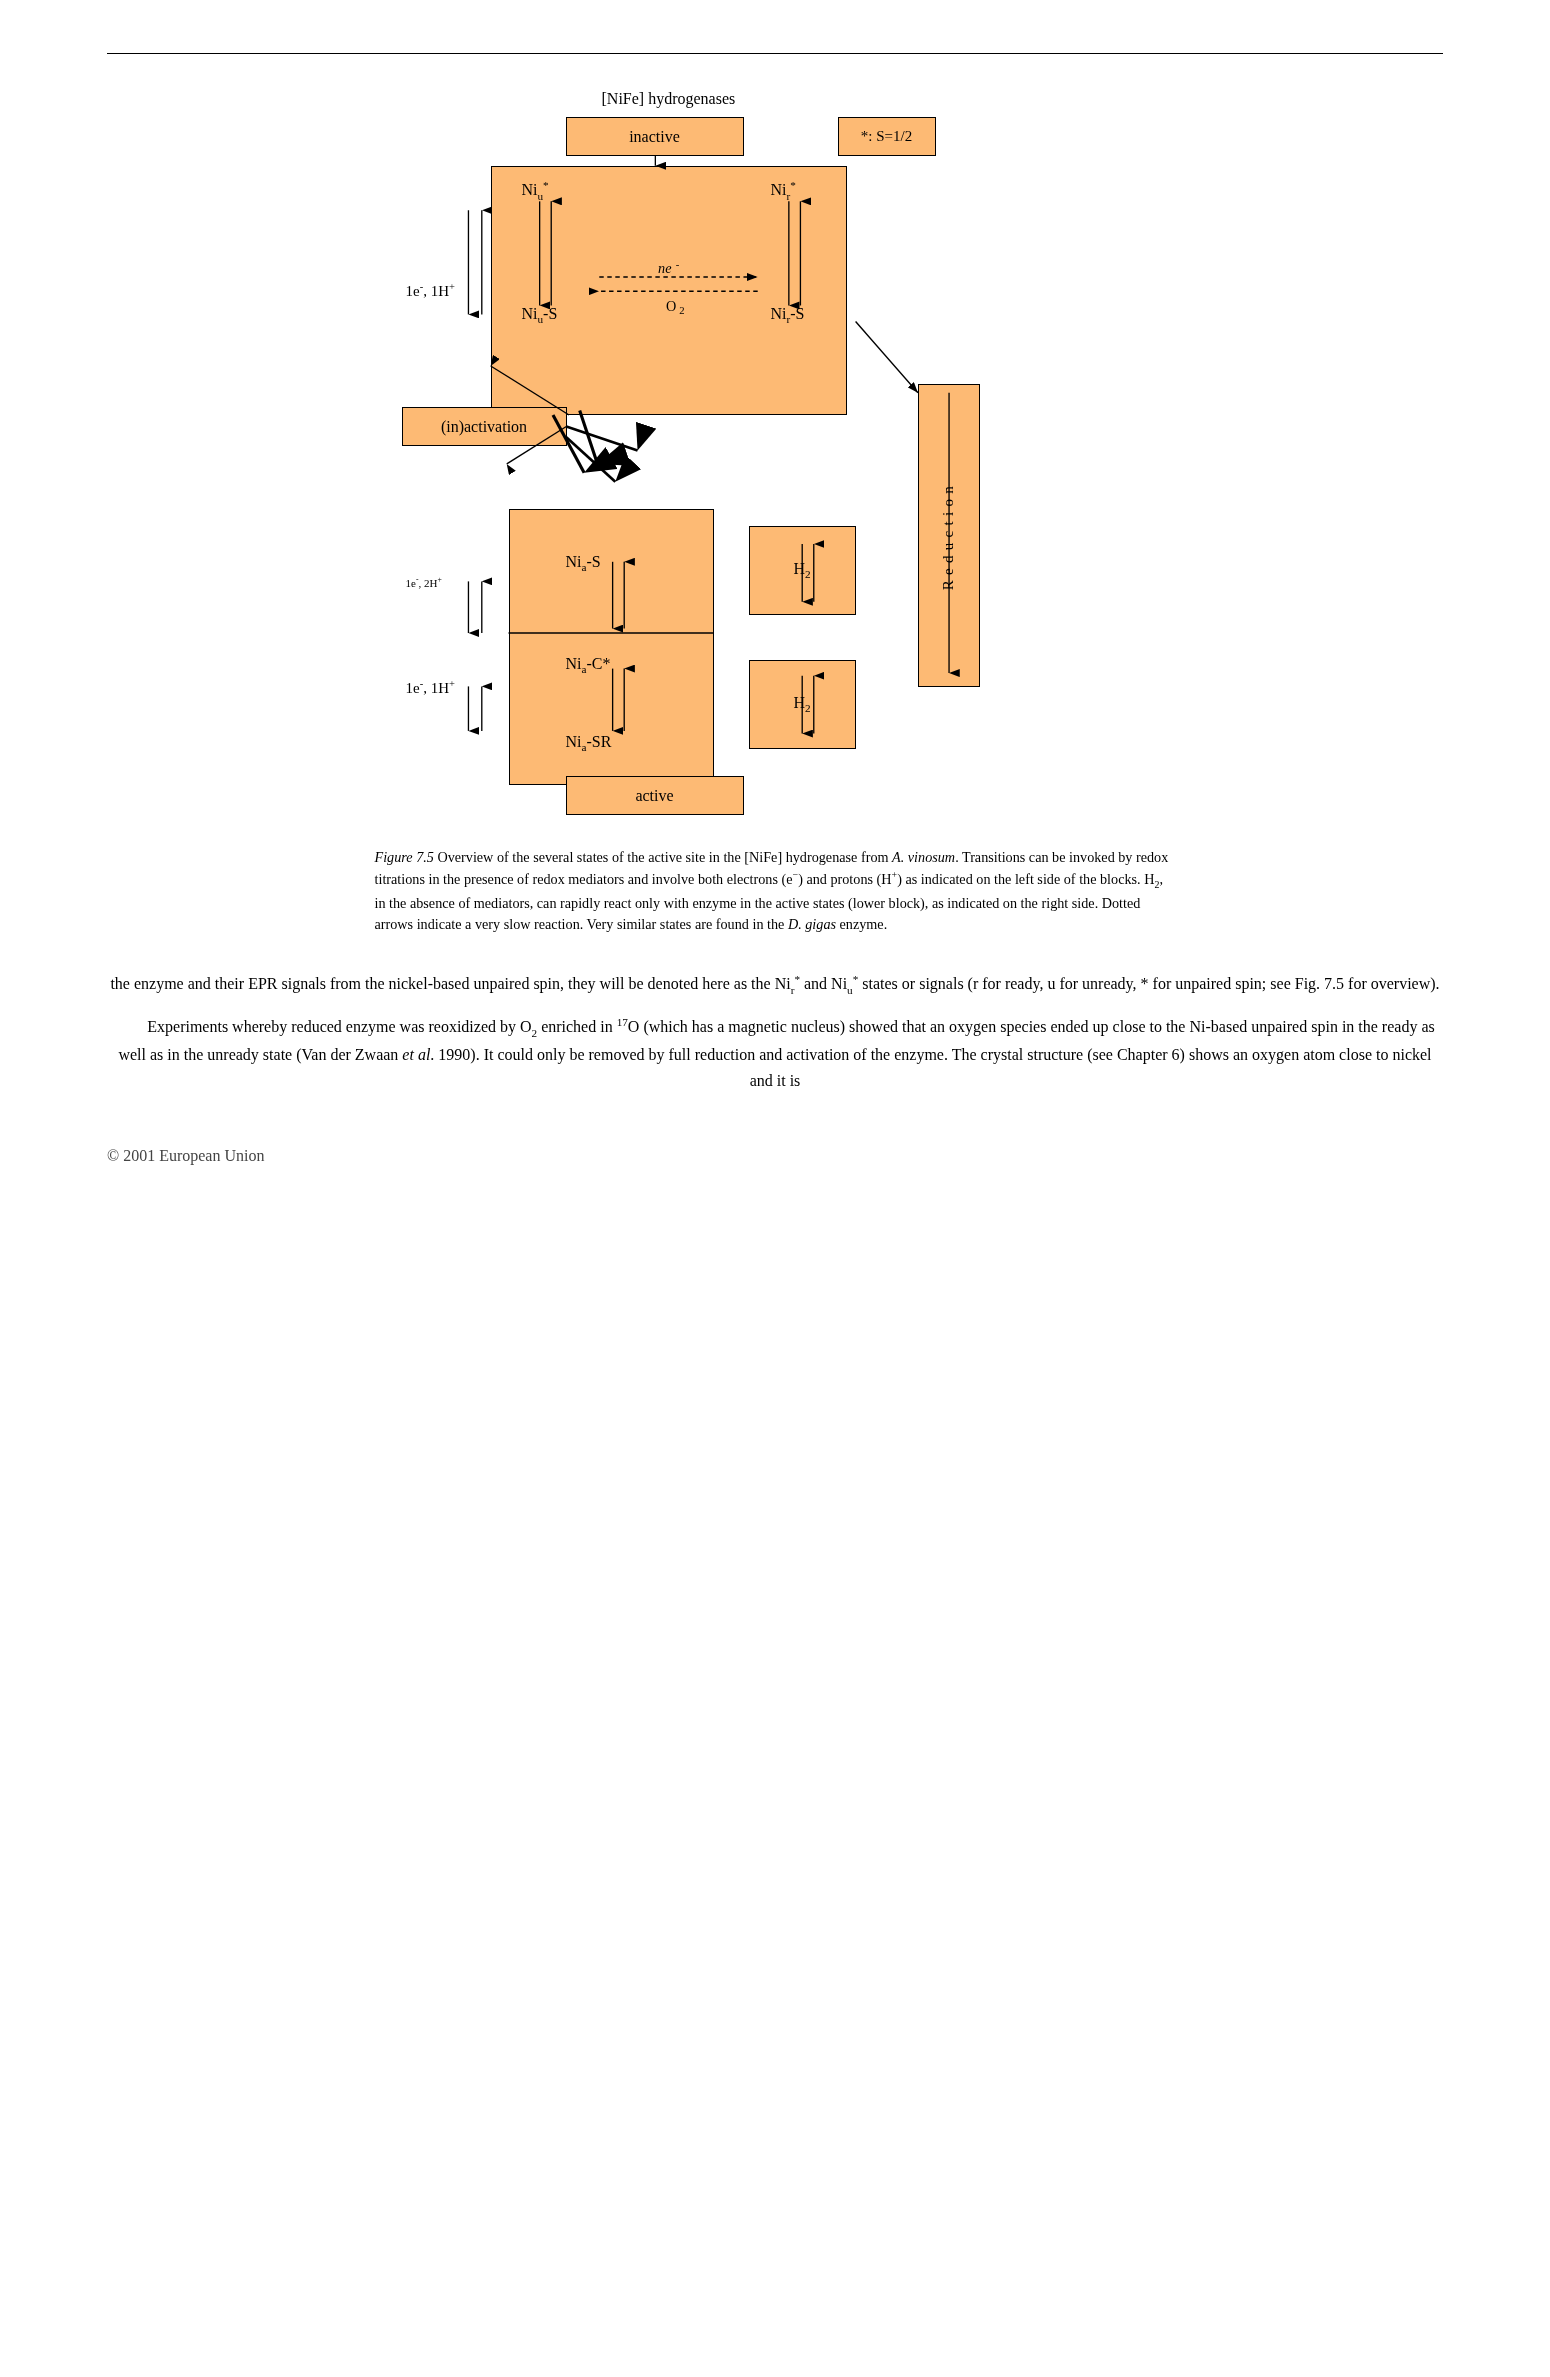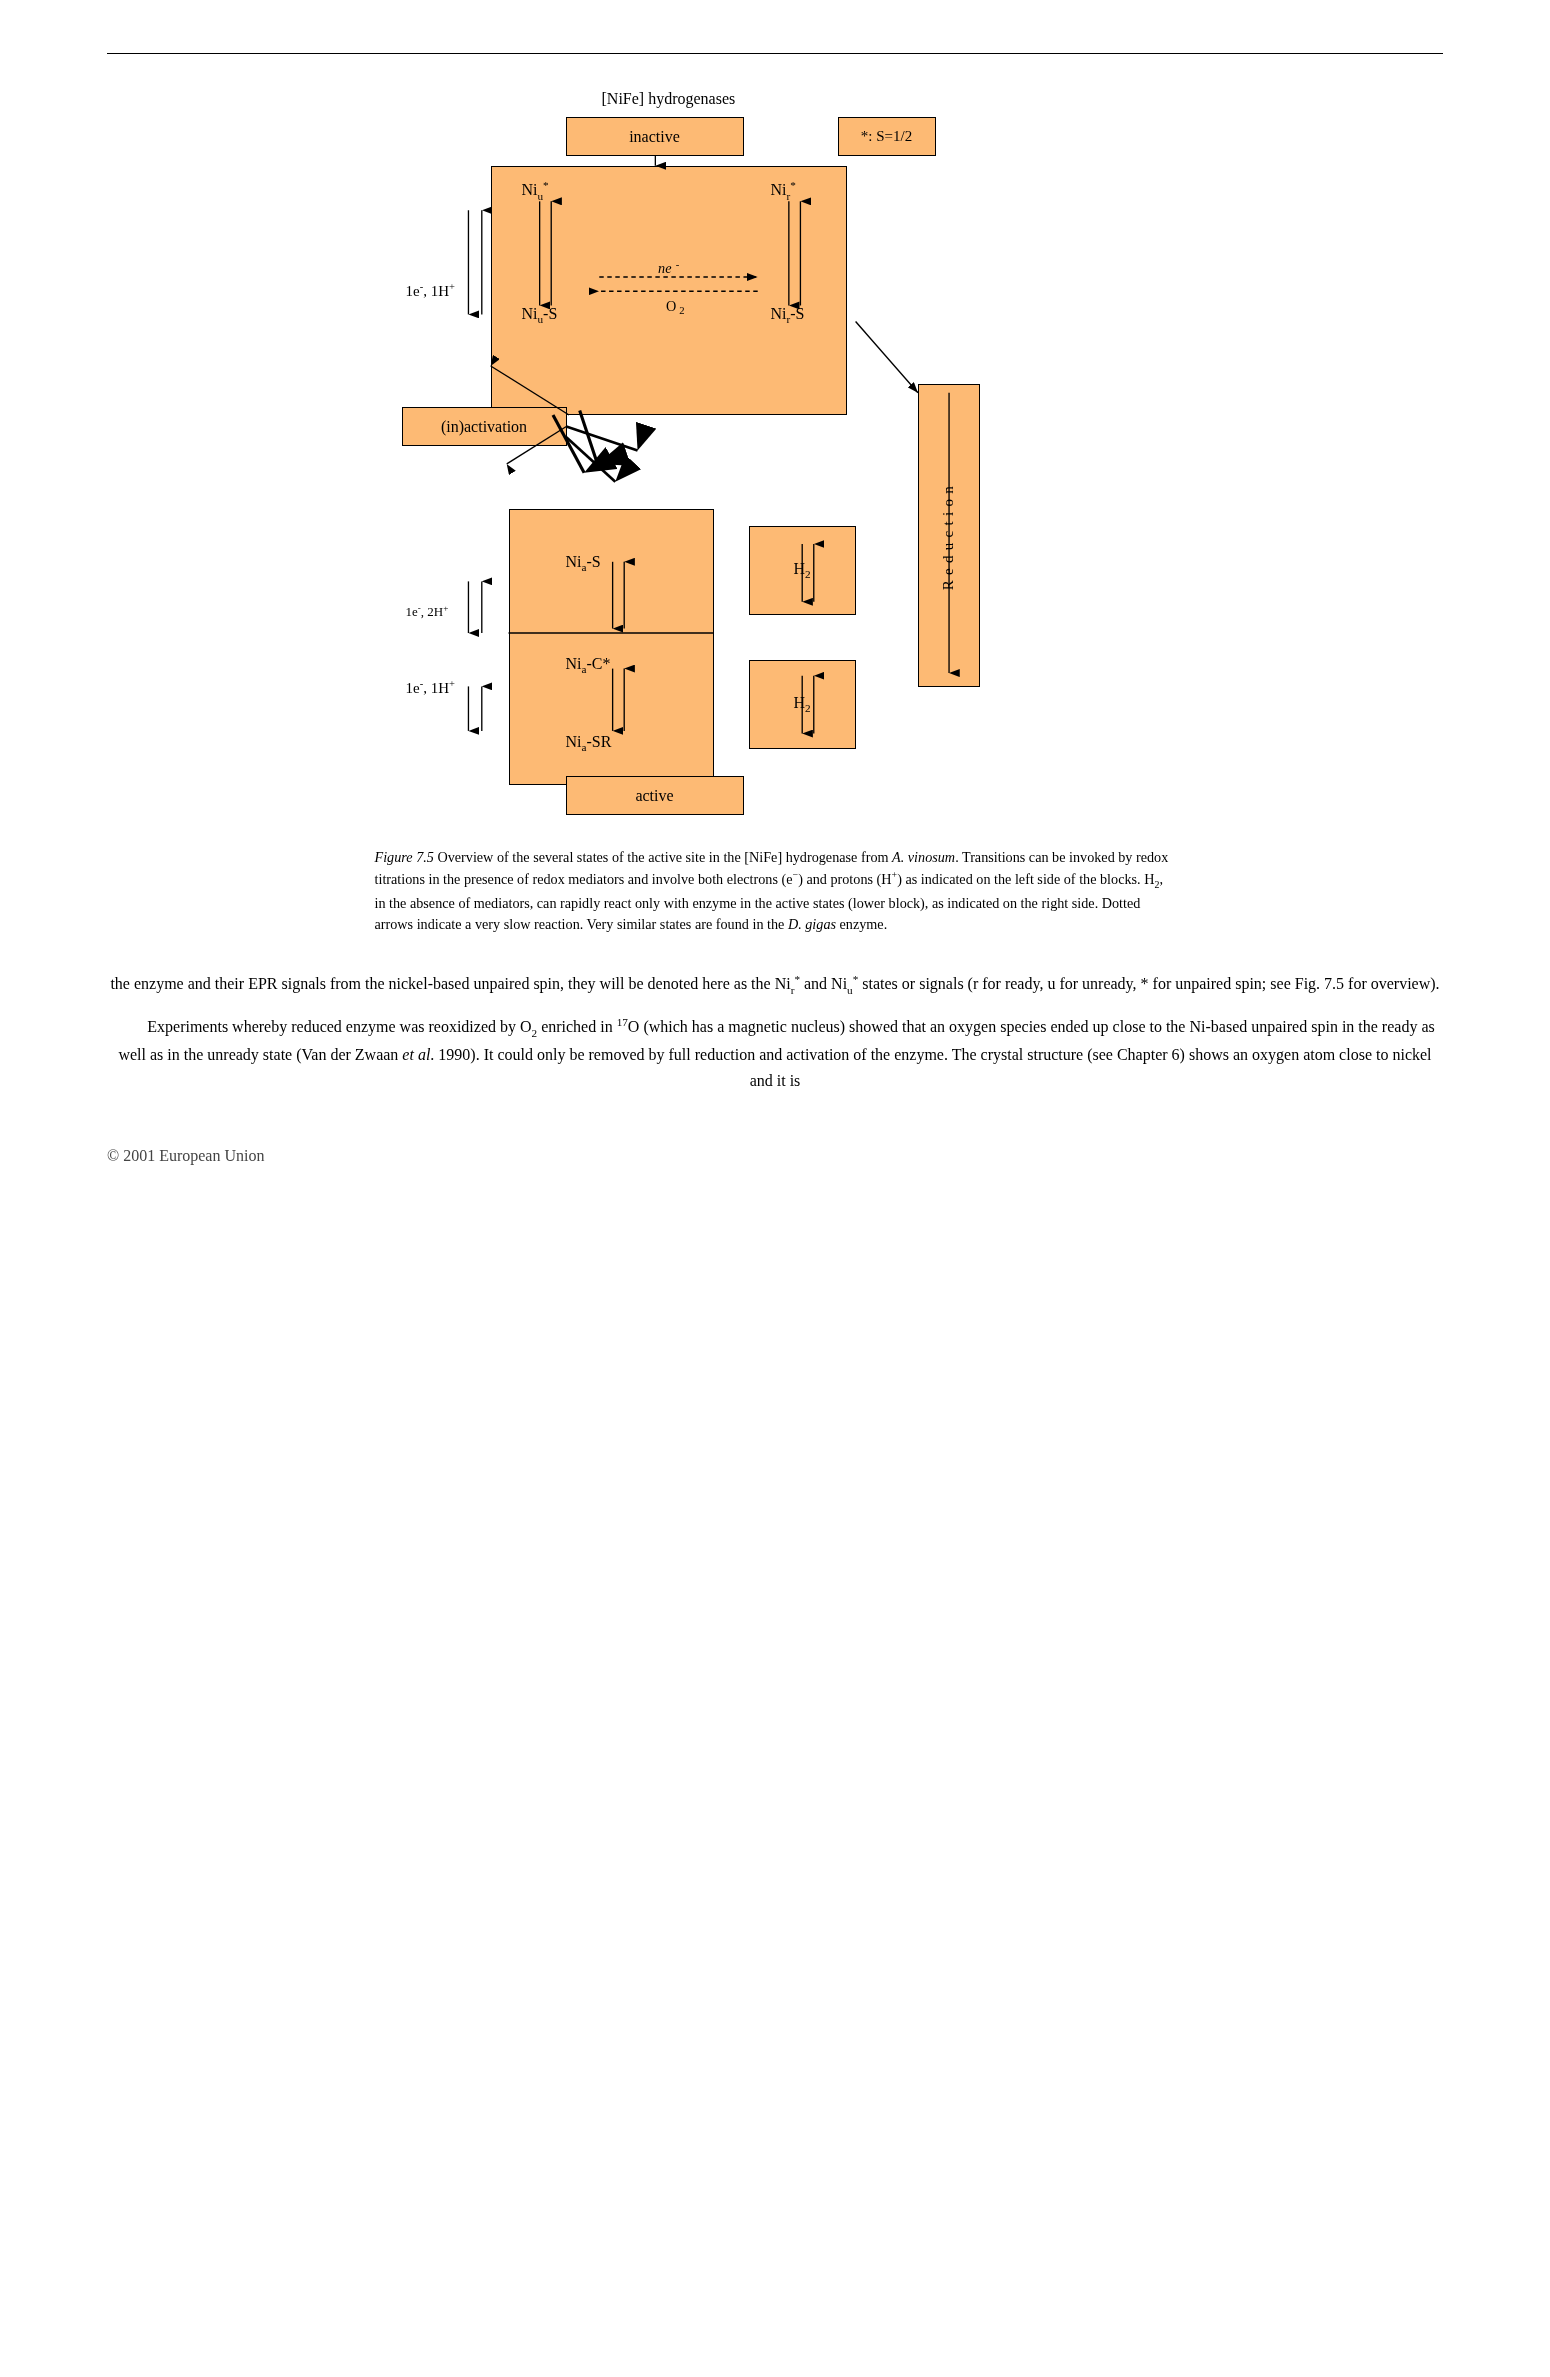--- a/index.html
+++ b/index.html
@@ -296,21 +296,21 @@
       <span style="font-size:16px;">H<sub>2</sub></span>
     </div>
     <div class="box box-h2-bottom">
       <span style="font-size:16px;">H<sub>2</sub></span>
     </div>
 
     <div class="box box-reduction">
       <span class="reduction-label">Reduction</span>
     </div>
 
-    <div class="label-1e-2h" style="font-size:13px;margin-top:28px;">1e<sup>-</sup>, 2H<sup>+</sup></div>
+    <div class="label-1e-2h" style="font-size:11px;">1e<sup>-</sup>, 2H<sup>+</sup></div>
 
     <div class="label-1e-1h-bottom" style="font-size:15px;">1e<sup>-</sup>, 1H<sup>+</sup></div>
 
     <svg class="arrows-svg" xmlns="http://www.w3.org/2000/svg" viewBox="0 0 900 820" width="801" height="730">
       <defs>
         <marker id="arrowhead" markerWidth="8" markerHeight="6" refX="8" refY="3" orient="auto">
           <polygon points="0 0, 8 3, 0 6" fill="#000"></polygon>
         </marker>
         <marker id="arrowhead-up" markerWidth="8" markerHeight="6" refX="0" refY="3" orient="auto">
           <polygon points="8 0, 0 3, 8 6" fill="#000"></polygon>

